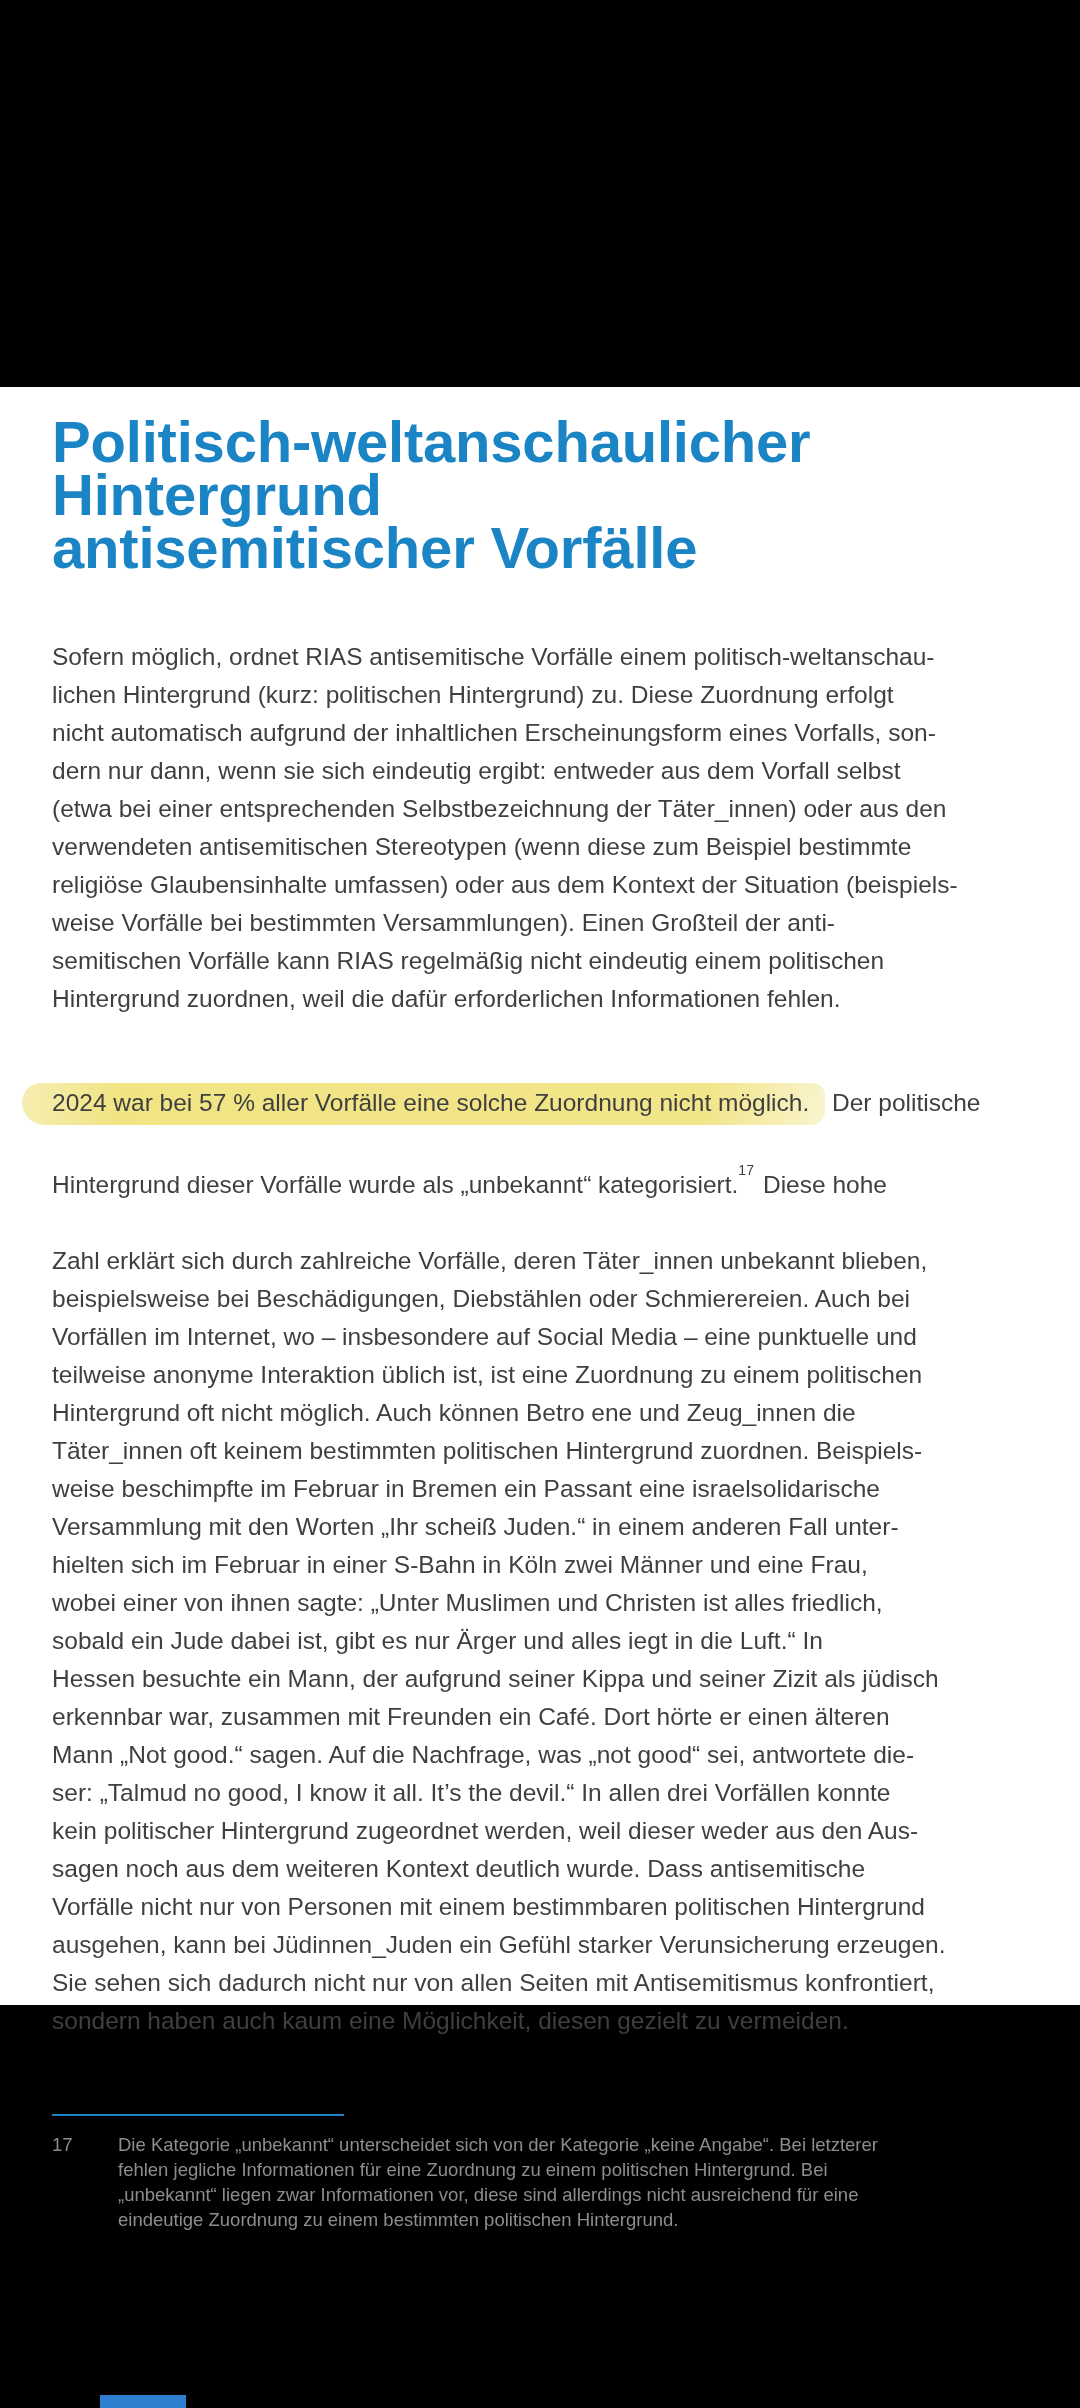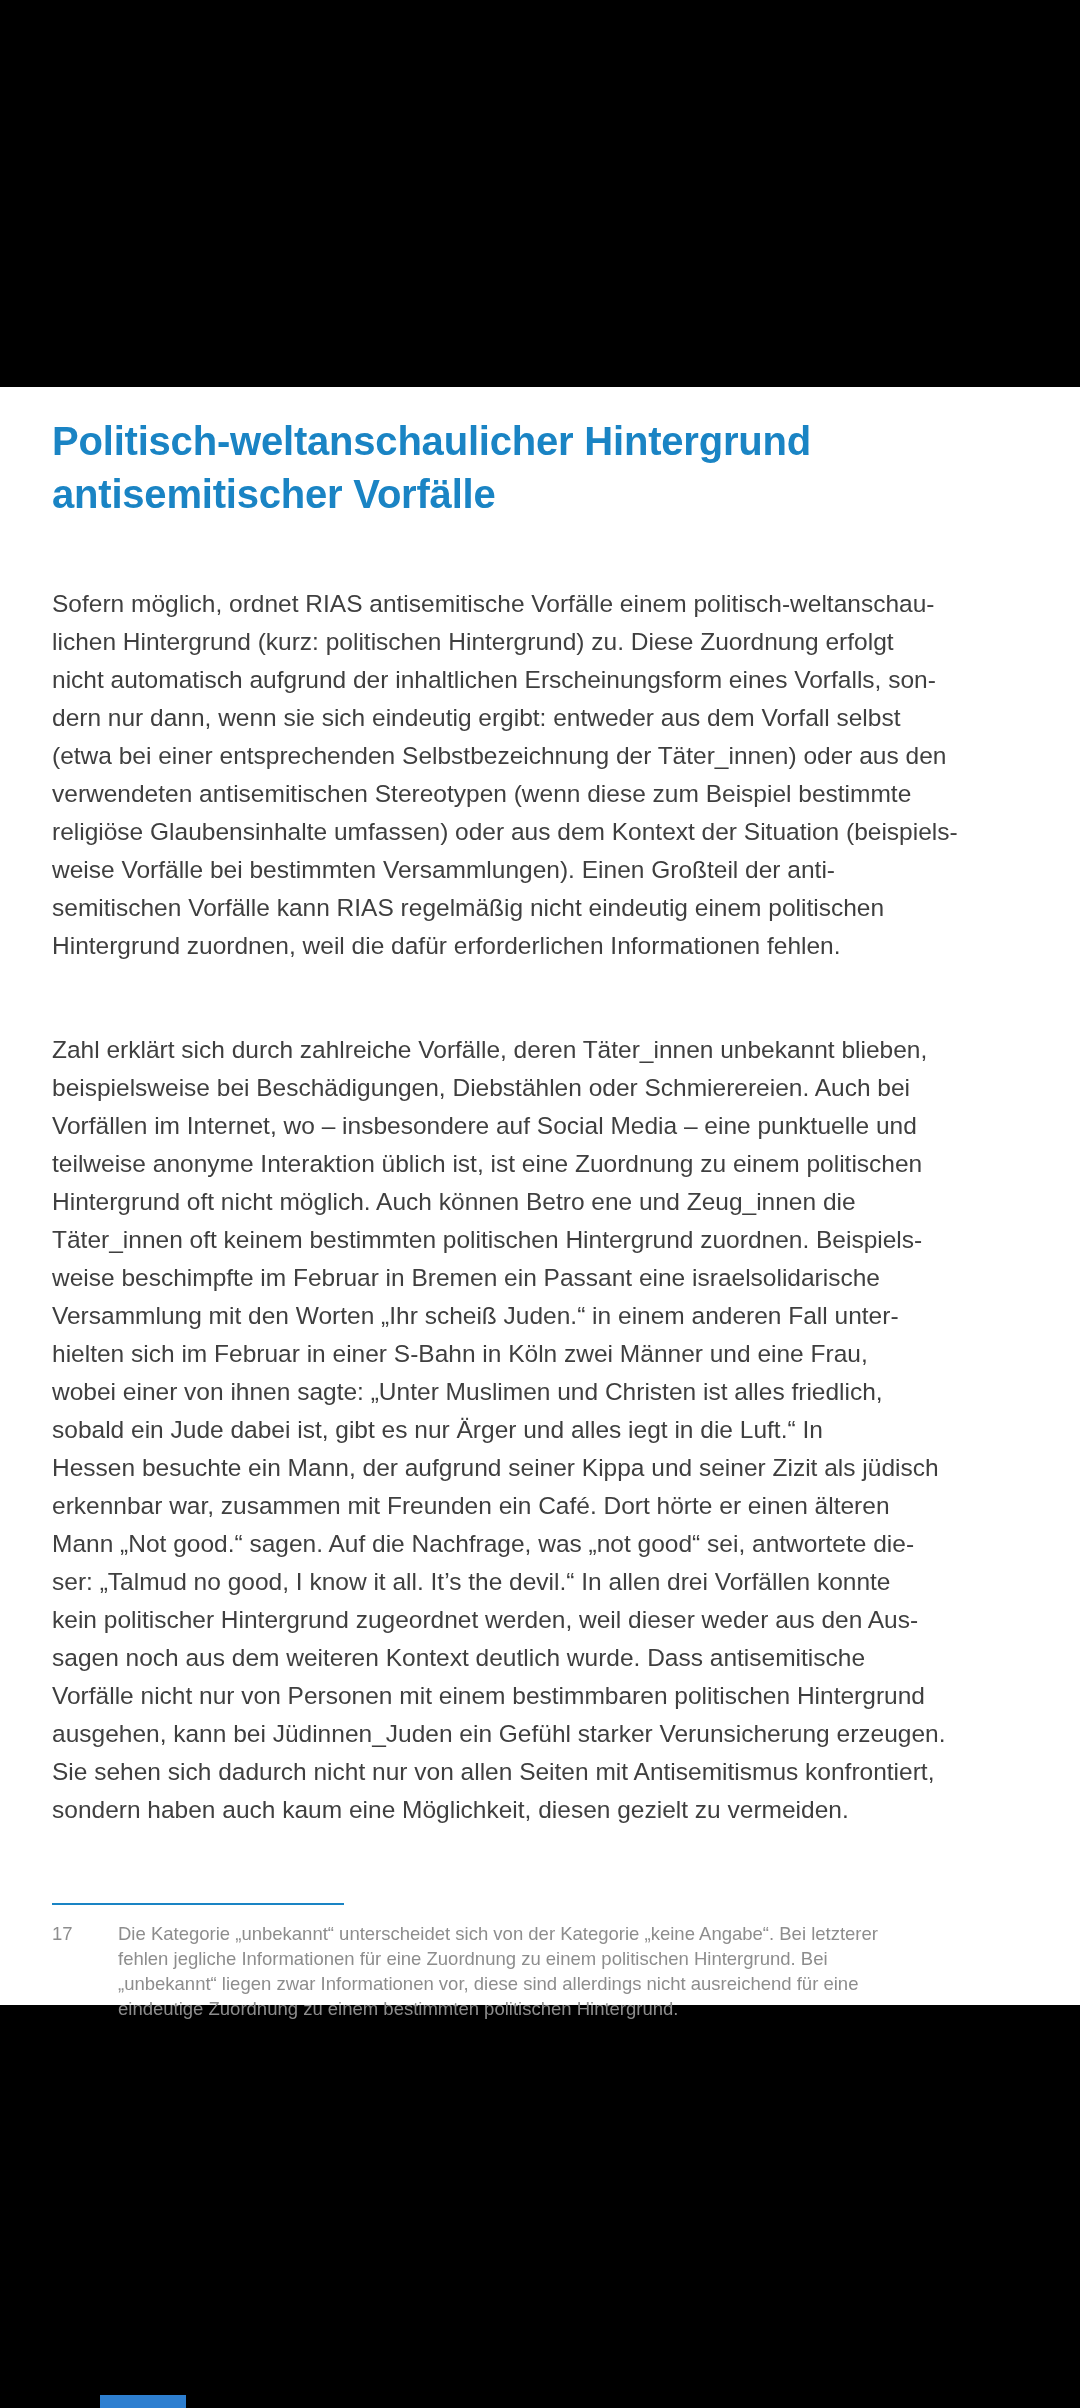--- a/index.html
+++ b/index.html
@@ -22,21 +22,21 @@
   }
   .page{
     position:absolute;
     left:0;top:387px;
     width:1080px;height:1618px;
     background:var(--page-bg);
     padding:28px 54px 0 52px;
   }
   .heading{
     margin:0;
-    font-size:40px;
+    font-size:58px;
     line-height:53px;
     font-weight:700;
     color:var(--accent-blue);
     white-space:pre-line;
     letter-spacing:-0.2px;
   }
   .body-text{
     font-size:24.5px;
     line-height:38px;
     color:var(--body-text);
@@ -103,20 +103,22 @@
 nicht automatisch aufgrund der inhaltlichen Erscheinungsform eines Vorfalls, son-
 dern nur dann, wenn sie sich eindeutig ergibt: entweder aus dem Vorfall selbst
 (etwa bei einer entsprechenden Selbstbezeichnung der Täter_innen) oder aus den
 verwendeten antisemitischen Stereotypen (wenn diese zum Beispiel bestimmte
 religiöse Glaubensinhalte umfassen) oder aus dem Kontext der Situation (beispiels-
 weise Vorfälle bei bestimmten Versammlungen). Einen Großteil der anti-
 semitischen Vorfälle kann RIAS regelmäßig nicht eindeutig einem politischen
 Hintergrund zuordnen, weil die dafür erforderlichen Informationen fehlen.</div>
 
   <div class="body-text para-2">
+    <div class="para-line"><span class="highlight">2024 war bei 57 % aller Vorfälle eine solche Zuordnung nicht möglich.</span><span> Der politische</span></div>
+    <div class="para-line"><span>Hintergrund dieser Vorfälle wurde als „unbekannt“ kategorisiert.</span><sup class="fn-ref">17</sup><span>Diese hohe</span></div>
     <div class="para-line">Zahl erklärt sich durch zahlreiche Vorfälle, deren Täter_innen unbekannt blieben,
 beispielsweise bei Beschädigungen, Diebstählen oder Schmierereien. Auch bei
 Vorfällen im Internet, wo – insbesondere auf Social Media – eine punktuelle und
 teilweise anonyme Interaktion üblich ist, ist eine Zuordnung zu einem politischen
 Hintergrund oft nicht möglich. Auch können Betro ene und Zeug_innen die
 Täter_innen oft keinem bestimmten politischen Hintergrund zuordnen. Beispiels-
 weise beschimpfte im Februar in Bremen ein Passant eine israelsolidarische
 Versammlung mit den Worten „Ihr scheiß Juden.“ in einem anderen Fall unter-
 hielten sich im Februar in einer S-Bahn in Köln zwei Männer und eine Frau,
 wobei einer von ihnen sagte: „Unter Muslimen und Christen ist alles friedlich,

